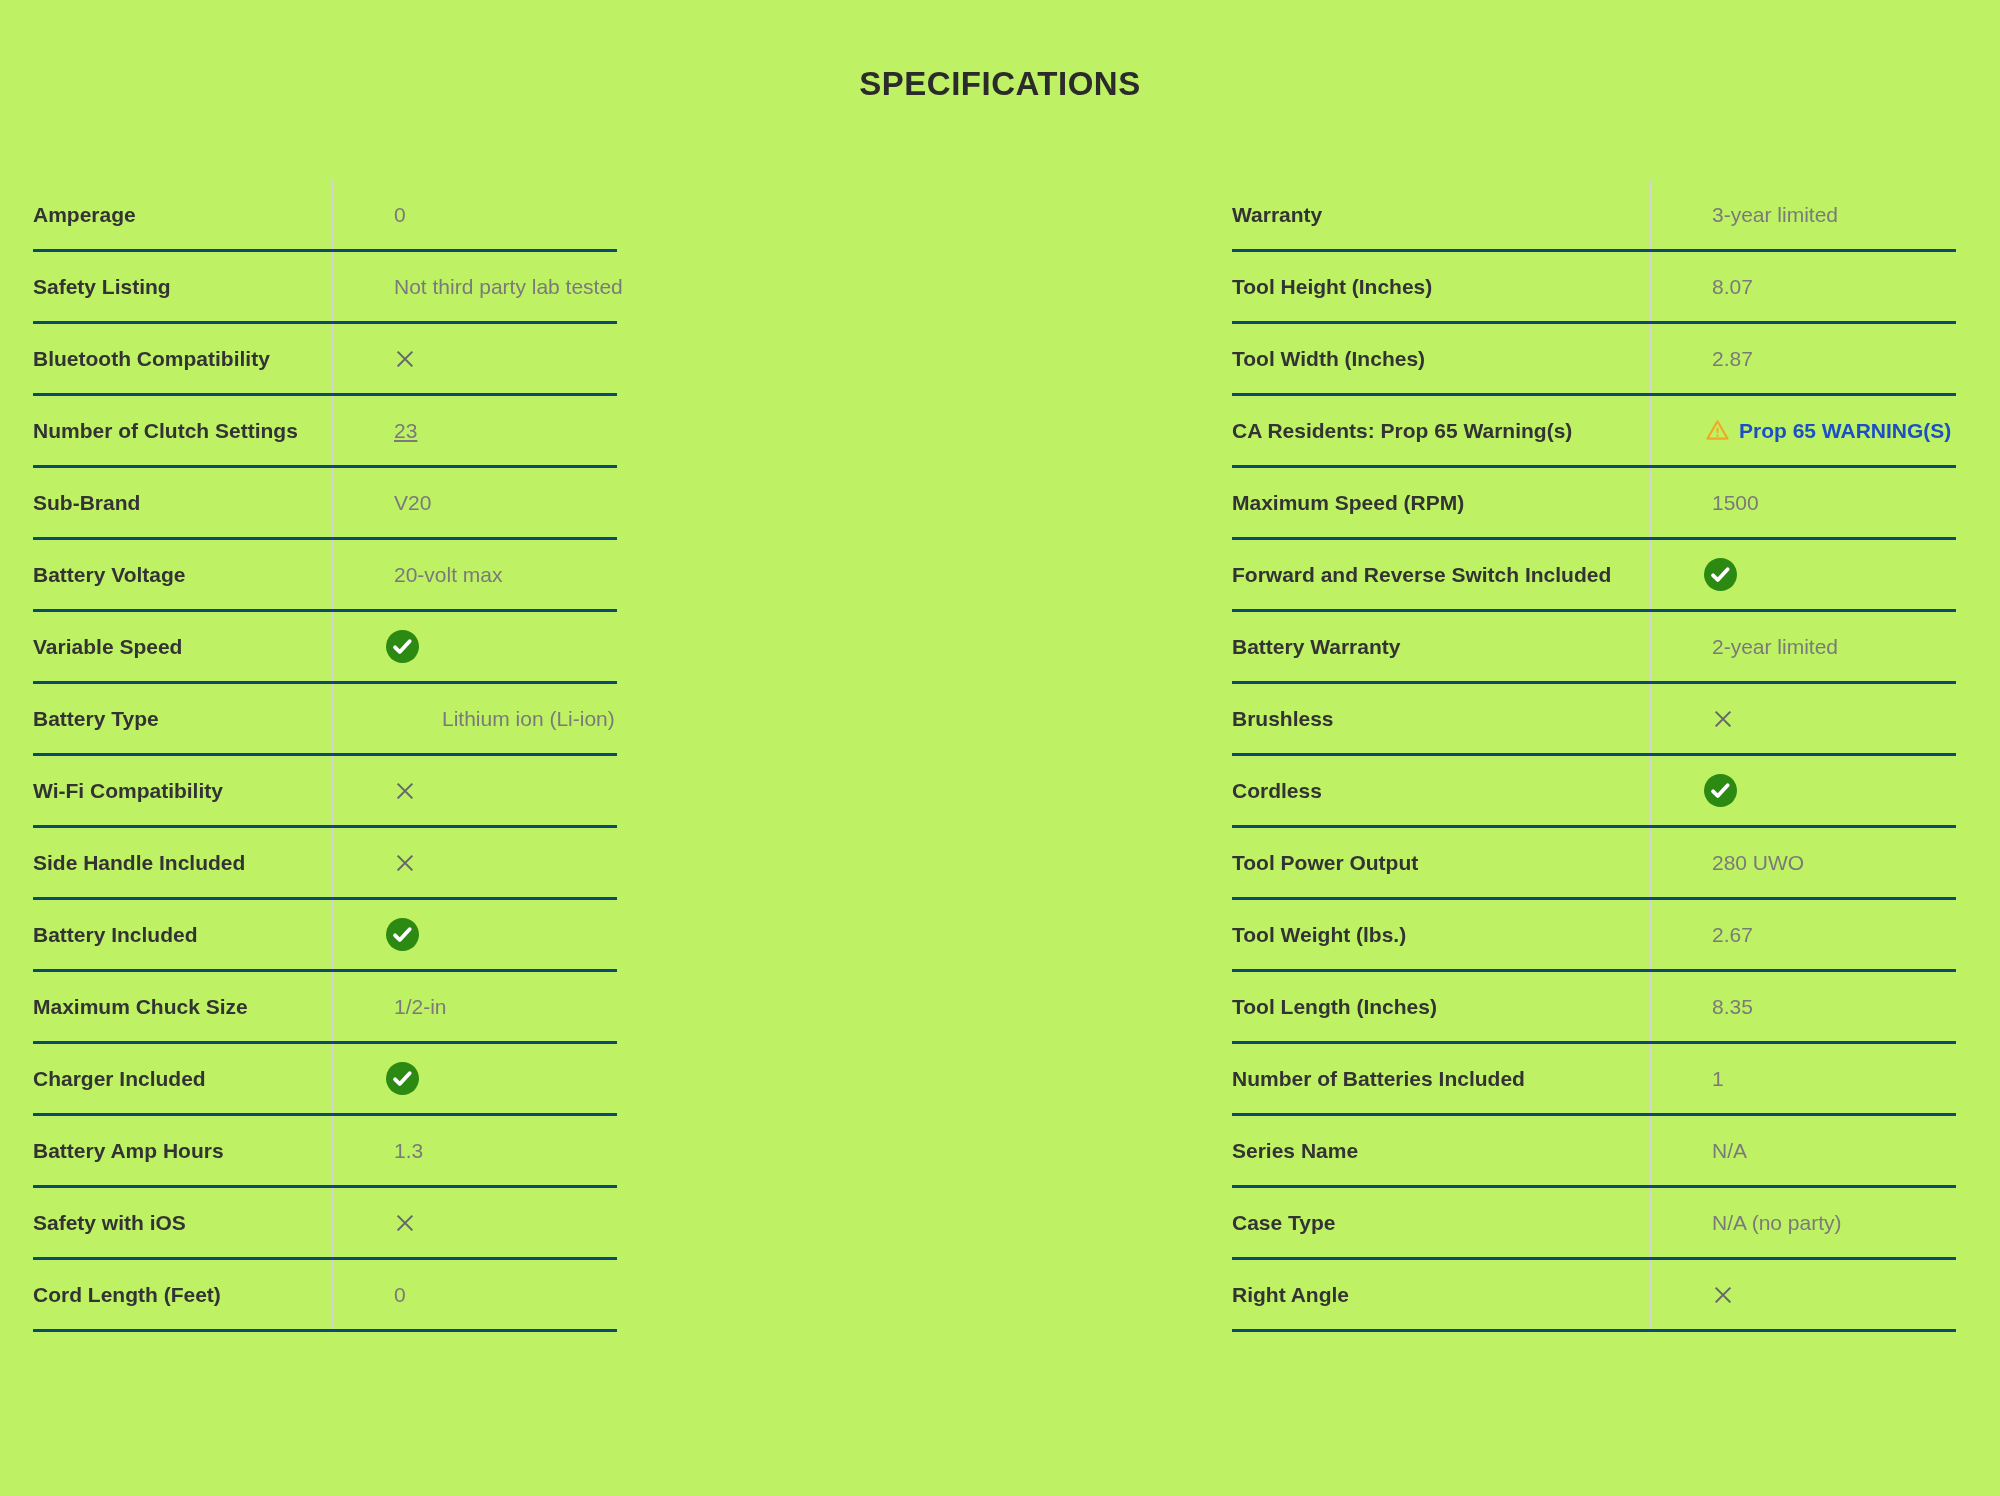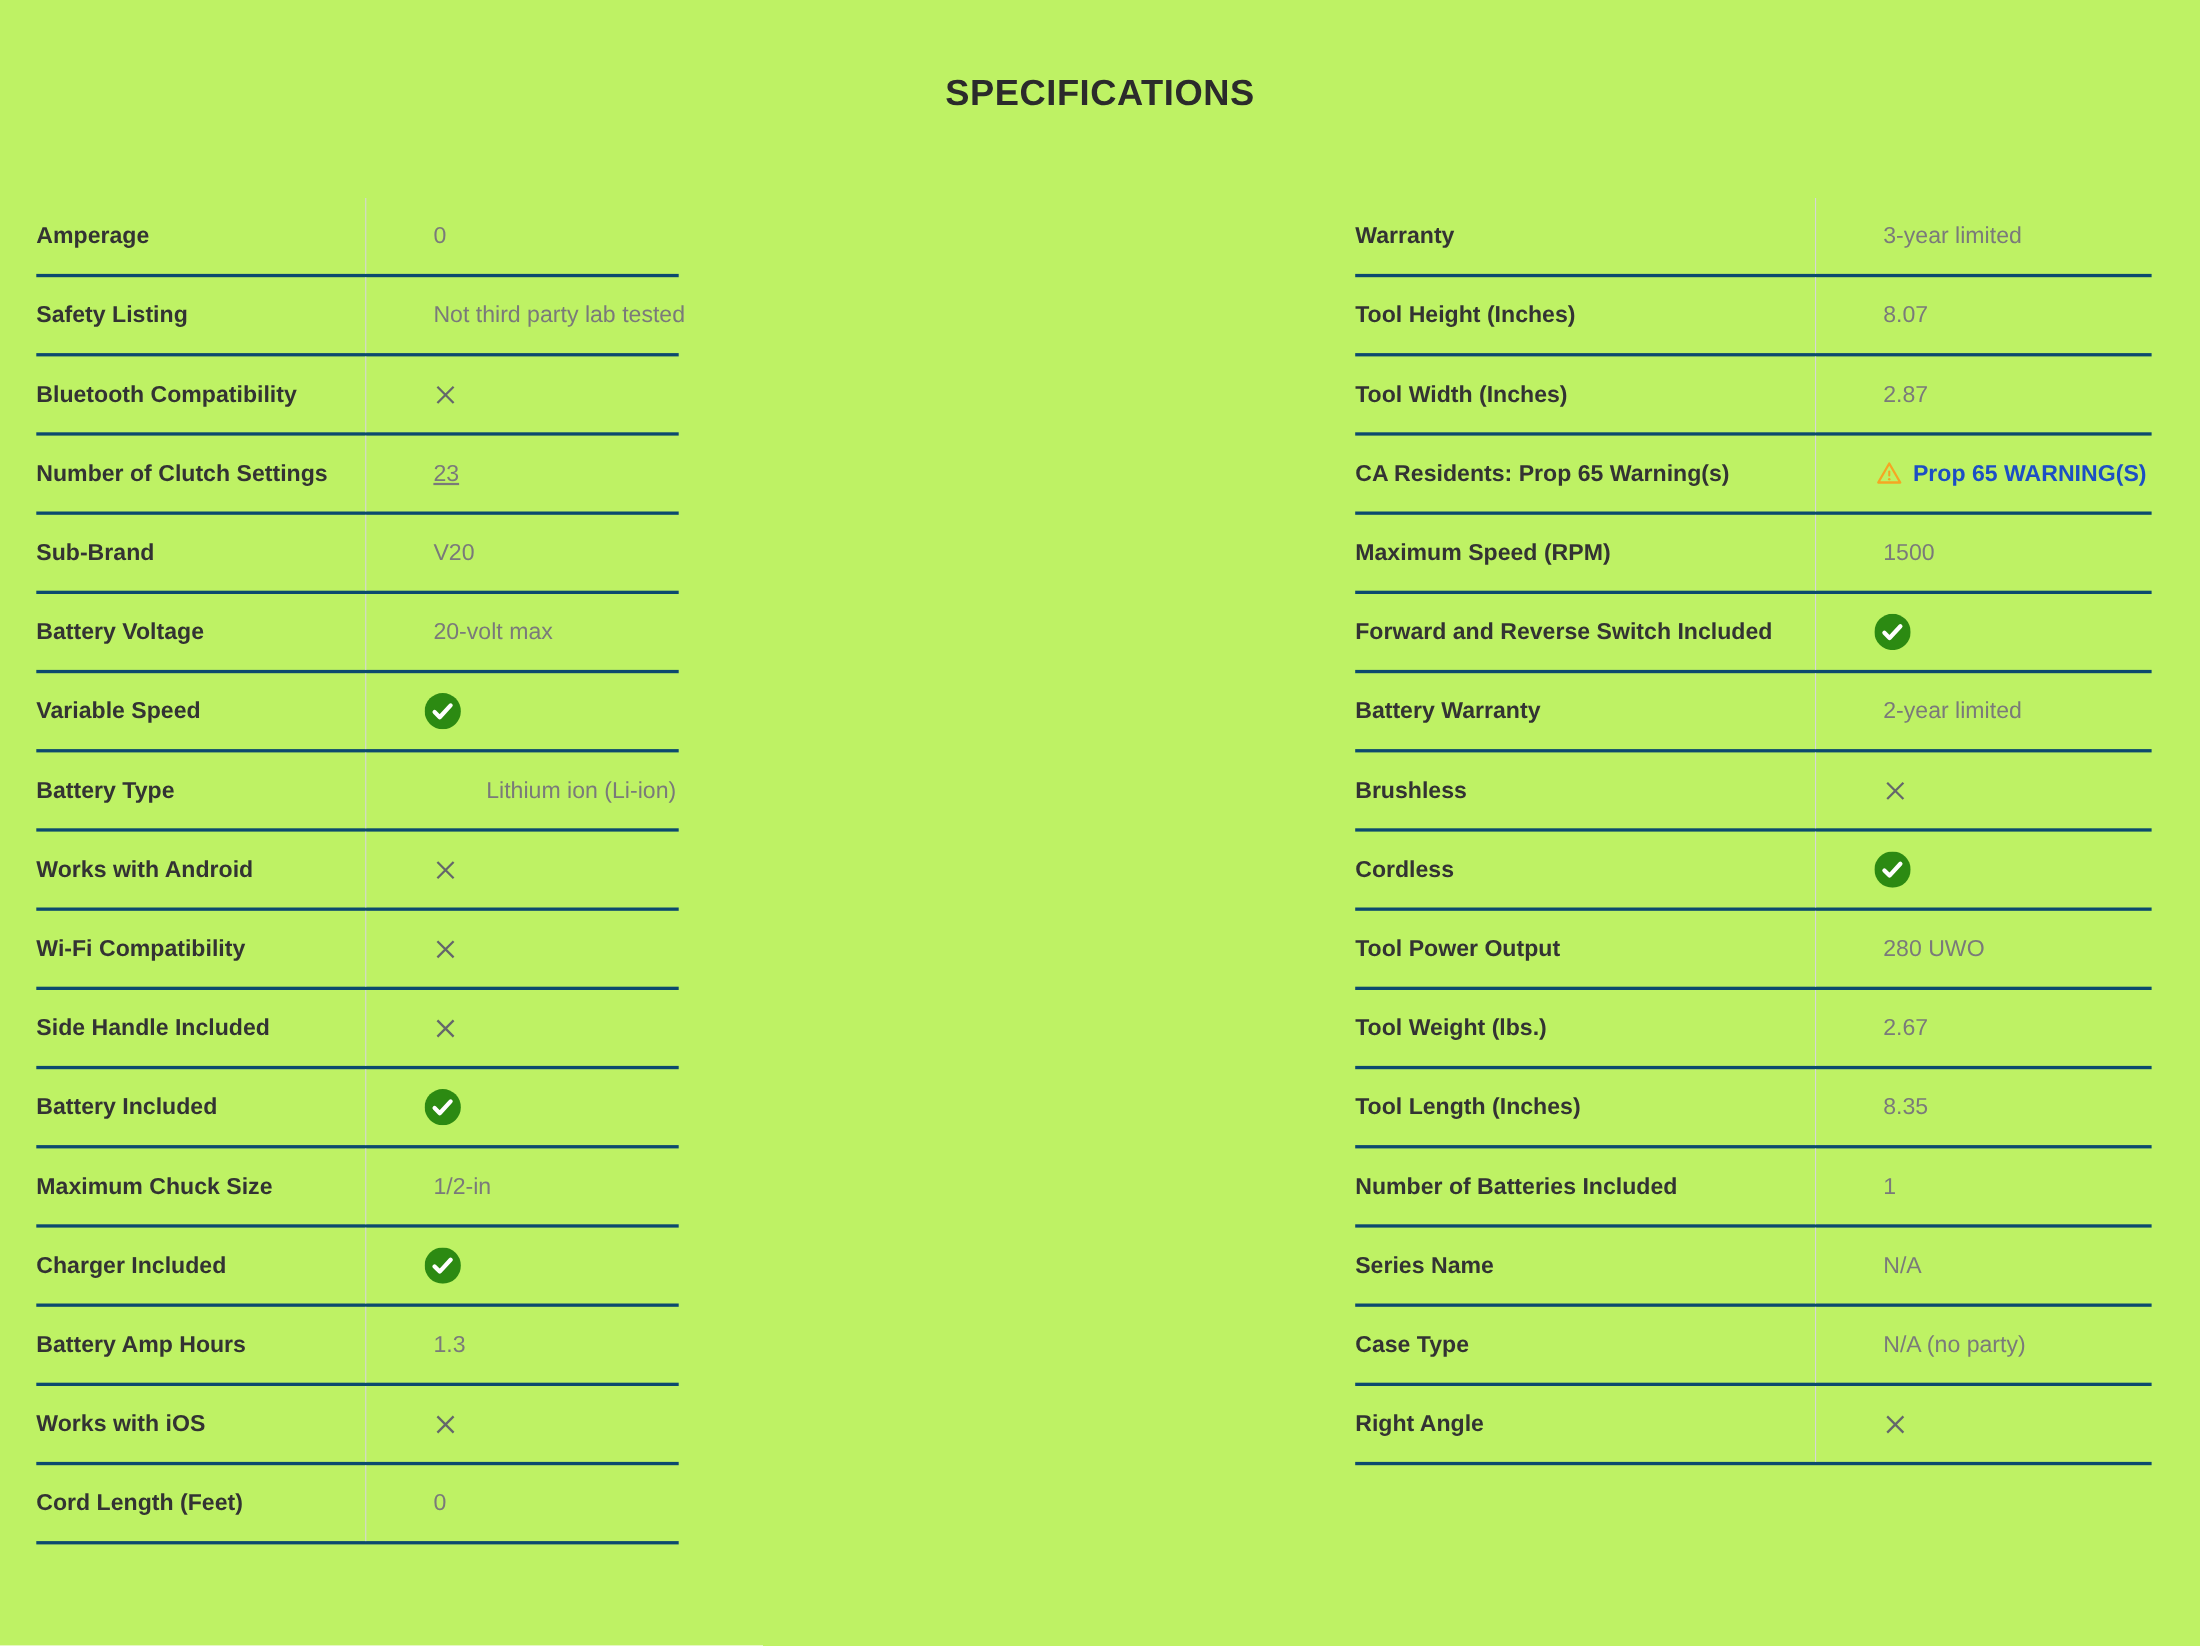--- a/index.html
+++ b/index.html
@@ -78,28 +78,20 @@
           </svg>
         </div>
       </div>
       <div class="spec-row">
         <div class="label-cell" style="color: rgb(51, 51, 51);">Battery Type</div>
         <div class="value-cell">
           <span class="value-text" style="color: rgb(122, 122, 122); margin-left: 48px;">Lithium ion (Li-ion)</span>
         </div>
       </div>
       <div class="spec-row">
-        <div class="label-cell" style="color: rgb(51, 51, 51);">Works with Android</div>
-        <div class="value-cell">
-          <svg width="26" height="26" viewBox="0 0 24 24" class="icon-cross">
-            <path d="M5.2 5.2 L18.8 18.8 M18.8 5.2 L5.2 18.8" stroke="#64676B" stroke-width="1.9" fill="none"></path>
-          </svg>
-        </div>
-      </div>
-      <div class="spec-row">
         <div class="label-cell" style="color: rgb(51, 51, 51);">Wi-Fi Compatibility</div>
         <div class="value-cell">
           <svg width="26" height="26" viewBox="0 0 24 24" class="icon-cross">
             <path d="M5.2 5.2 L18.8 18.8 M18.8 5.2 L5.2 18.8" stroke="#64676B" stroke-width="1.9" fill="none"></path>
           </svg>
         </div>
       </div>
       <div class="spec-row">
         <div class="label-cell" style="color: rgb(51, 51, 51);">Side Handle Included</div>
         <div class="value-cell">
@@ -132,21 +124,21 @@
           </svg>
         </div>
       </div>
       <div class="spec-row">
         <div class="label-cell" style="color: rgb(51, 51, 51);">Battery Amp Hours</div>
         <div class="value-cell">
           <span class="value-text" style="color: rgb(122, 122, 122);">1.3</span>
         </div>
       </div>
       <div class="spec-row">
-        <div class="label-cell" style="color: rgb(51, 51, 51);">Works with iOS</div>
+        <div class="label-cell" style="color: rgb(51, 51, 51);">Safety with iOS</div>
         <div class="value-cell">
           <svg width="26" height="26" viewBox="0 0 24 24" class="icon-cross">
             <path d="M5.2 5.2 L18.8 18.8 M18.8 5.2 L5.2 18.8" stroke="#64676B" stroke-width="1.9" fill="none"></path>
           </svg>
         </div>
       </div>
       <div class="spec-row">
         <div class="label-cell" style="color: rgb(51, 51, 51);">Cord Length (Feet)</div>
         <div class="value-cell">
           <span class="value-text" style="color: rgb(122, 122, 122);">0</span>

